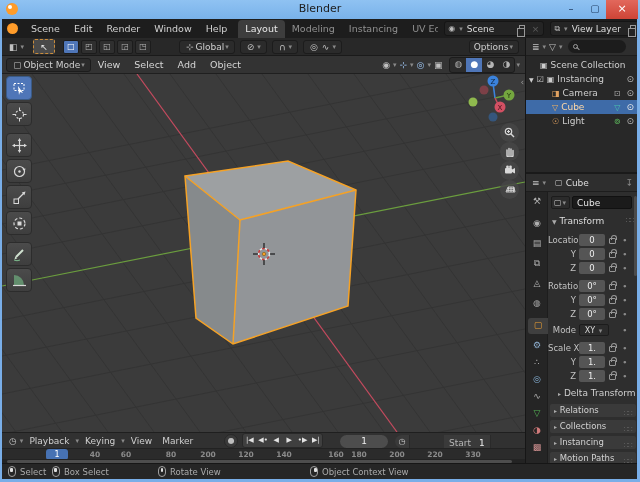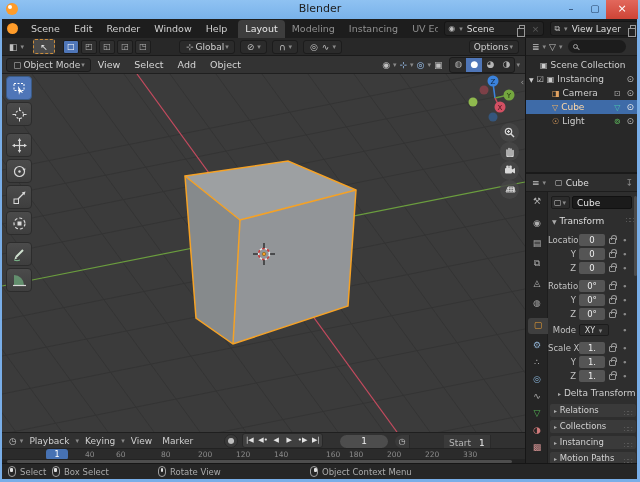--- a/index.html
+++ b/index.html
@@ -86,21 +86,21 @@
   #frame-field { position:absolute; left:338px; top:1.5px; width:48px; height:13px; background:#4d4d4d;
     border-radius:7px; text-align:center; line-height:13px; color:#f0f0f0; font-size:9px; }
   #range-group { position:absolute; left:393px; top:1.5px; display:flex; height:13px; }
   #stopwatch-btn { width:15px; background:#3a3a3a; border-radius:7px 0 0 7px; text-align:center; line-height:13px;
     color:#ccc; font-size:8px; border-right:1px solid #2a2a2a; }
   .range-field { display:flex; align-items:flex-end; background:#3a3a3a; padding:0 5px; border-right:1px solid #2a2a2a;margin-left:34px; }
   .range-field .lbl { color:#b5b5b5; font-size:9px; margin-right:8px; }
   .range-field .val { color:#ededed; font-size:9px; }
   #end-field { border-radius:0 7px 7px 0; border-right:none; }
   #ruler { left:2px; top:448px; width:523px; height:11px; background:#2b2b2b; border-top:1px solid #222; }
-  .tick { position:absolute; top:1px; width:20px; color:#8b8b8b; font-size:7.5px; }
+  .tick { position:absolute; top:1px; width:20px; text-align:center; color:#8b8b8b; font-size:7.5px;font-weight:bold; }
   #playhead { position:absolute; left:44px; top:0px; width:22px; height:11px; background:#4772b3; border-radius:3px;
     text-align:center; line-height:11px; color:#fff; font-size:8px; }
   #tl-scroll { left:2px; top:459px; width:523px; height:4px; background:#232323; }
   #tl-scroll .handle { position:absolute; left:5px; top:0.5px; width:505px; height:3px; background:#4d4d4d; border-radius:2px; }
   
   #statusbar { left:0px; top:463px; width:640px; height:16px; background:#262626; border-top:1px solid #161616; }
   .hint { position:absolute; top:2px; display:flex; align-items:center; color:#ababab; font-size:8.5px; }
   .mouse { width:8px; height:11px; border:1px solid #9f9f9f; border-radius:4px; position:relative; margin-right:4px; flex:none; }
   .mouse::before { content:''; position:absolute; top:1px; width:3px; height:4px; background:#e0e0e0; border-radius:1px; }
   .mouse.left::before { left:0.5px; }
@@ -672,20 +672,20 @@
     <div class="hint" style="left:52px">
       <span class="mouse left"></span>
       <span>Box Select</span>
     </div>
     <div class="hint" style="left:158px">
       <span class="mouse mid"></span>
       <span>Rotate View</span>
     </div>
     <div class="hint" style="left:310px">
       <span class="mouse right"></span>
-      <span>Object Context Menu</span>
+      <span>Object Context View</span>
     </div>
   </div>
 
   <div class="abs frame" style="left:0;top:19px;width:2px;height:460px"></div>
   <div class="abs frame" style="right:0;top:19px;width:3px;height:460px"></div>
   <div class="abs frame" style="left:0;bottom:0;width:640px;height:3px"></div>
 </div>
 
 </body></html>

